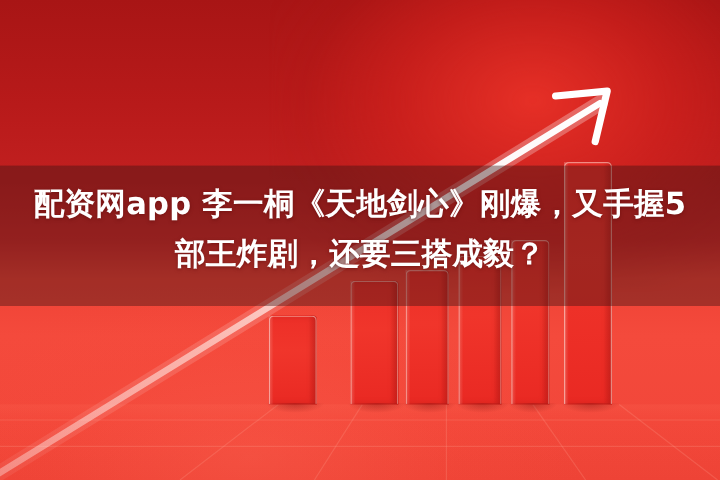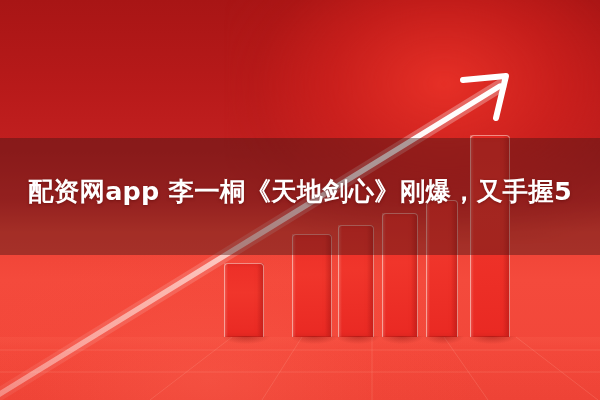--- a/index.html
+++ b/index.html
@@ -252,15 +252,16 @@
 
     <path d="M -10 400 L 500 86" stroke="url(#arrowGrad)" stroke-width="5.4" fill="none" stroke-linecap="round"></path>
 
     <path d="M 463 80 L 506 76 L 496 118" stroke="#ffffff" stroke-width="6" fill="none" stroke-linecap="round" stroke-linejoin="round"></path>
   </svg>
 
   <div class="band"></div>
 
   <div class="headline">
     <div class="line">配资网app 李一桐《天地剑心》刚爆，又手握5</div>
+    <div class="line">部王炸剧，还要三搭成毅？</div>
   </div>
 
 </div>
 
 </body></html>

